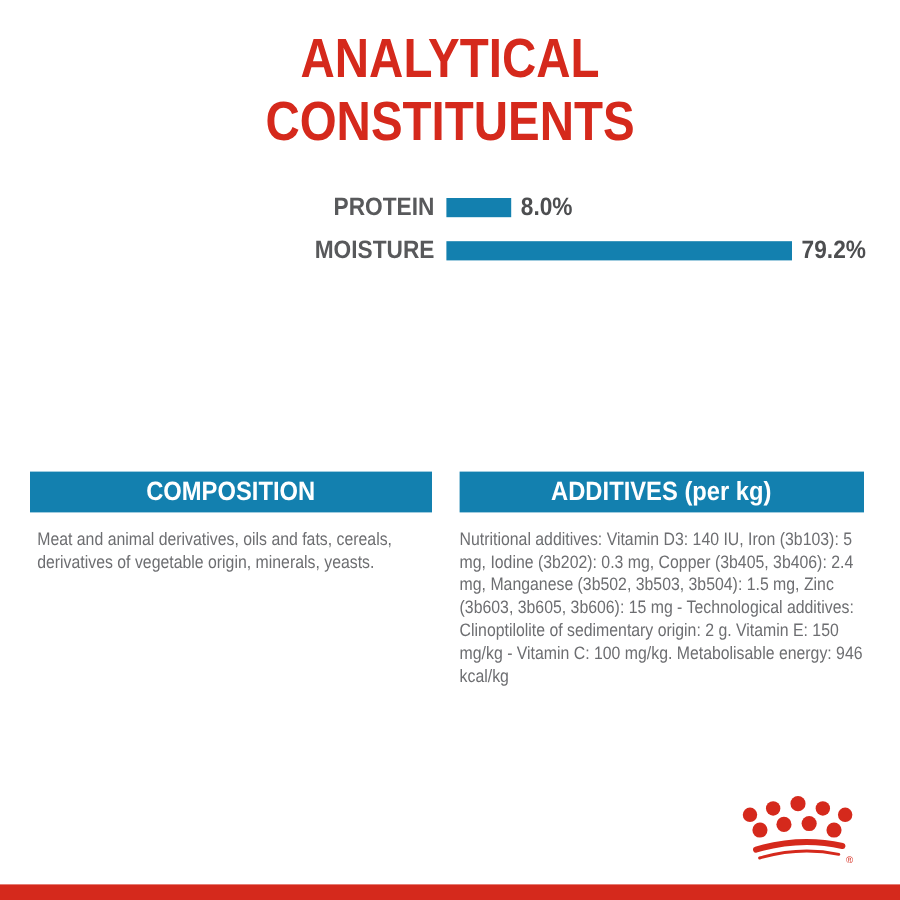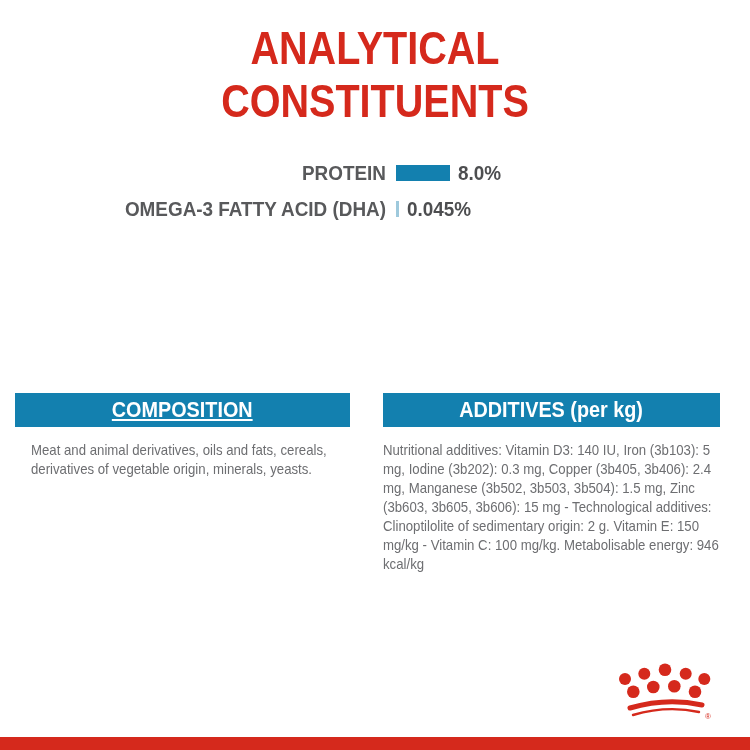--- a/index.html
+++ b/index.html
@@ -28,21 +28,21 @@
     font-size:46px;
     line-height:53px;
     letter-spacing:0px;
     transform:scaleX(0.86);
     transform-origin:50% 0;
   }
   .chart{
     position:absolute;top:155px;left:0;width:750px;
   }
   .chart-row{
-    display:flex;align-items:center;height:36px;width:750px;padding-left:24px;
+    display:flex;align-items:center;height:36px;width:750px;
   }
   .chart-label{
     width:362px;
     text-align:right;
     font-weight:bold;
     font-size:21px;
     color:var(--label-gray);
     transform:scaleX(0.9);
     transform-origin:100% 50%;
     white-space:nowrap;
@@ -69,21 +69,21 @@
     position:absolute;top:393px;height:34px;
     background:var(--blue);
     color:#ffffff;
     font-weight:bold;
     font-size:22px;
     display:flex;align-items:center;justify-content:center;
   }
   .section-header .hd{
     transform:scaleX(0.9);transform-origin:50% 50%;white-space:nowrap;
   }
-  #composition-header{left:15px;width:335px;text-decoration:underline;}
+  #composition-header{left:25px;width:335px;}
   #additives-header{left:383px;width:337px;}
   .body-text{
     position:absolute;top:440px;
     font-size:15px;
     line-height:19px;
     color:var(--text-gray);
     transform:scaleX(0.88);
     transform-origin:0 0;
   }
   #composition-body{left:31px;width:380px;}
@@ -104,23 +104,23 @@
   <div>CONSTITUENTS</div>
 </div>
 
 <div class="chart" id="chart">
     <div class="chart-row">
       <div class="chart-label">PROTEIN</div>
       <div class="chart-bar" style="width: 54px;"></div>
       <div class="chart-value">8.0%</div>
     </div>
     <div class="chart-row">
-      <div class="chart-label">OMEGA-3 FATTY ACID (DHA)</div>
-      <div class="chart-bar thin" style="width: 3px;"></div>
-      <div class="chart-value">0.045%</div>
+      <div class="chart-label">MOISTURE</div>
+      <div class="chart-bar" style="width: 288px;"></div>
+      <div class="chart-value">79.2%</div>
     </div>
   </div>
 
 <div class="section-header" id="composition-header">
   <span class="hd">COMPOSITION</span>
 </div>
 <div class="section-header" id="additives-header">
   <span class="hd">ADDITIVES (per kg)</span>
 </div>
 

